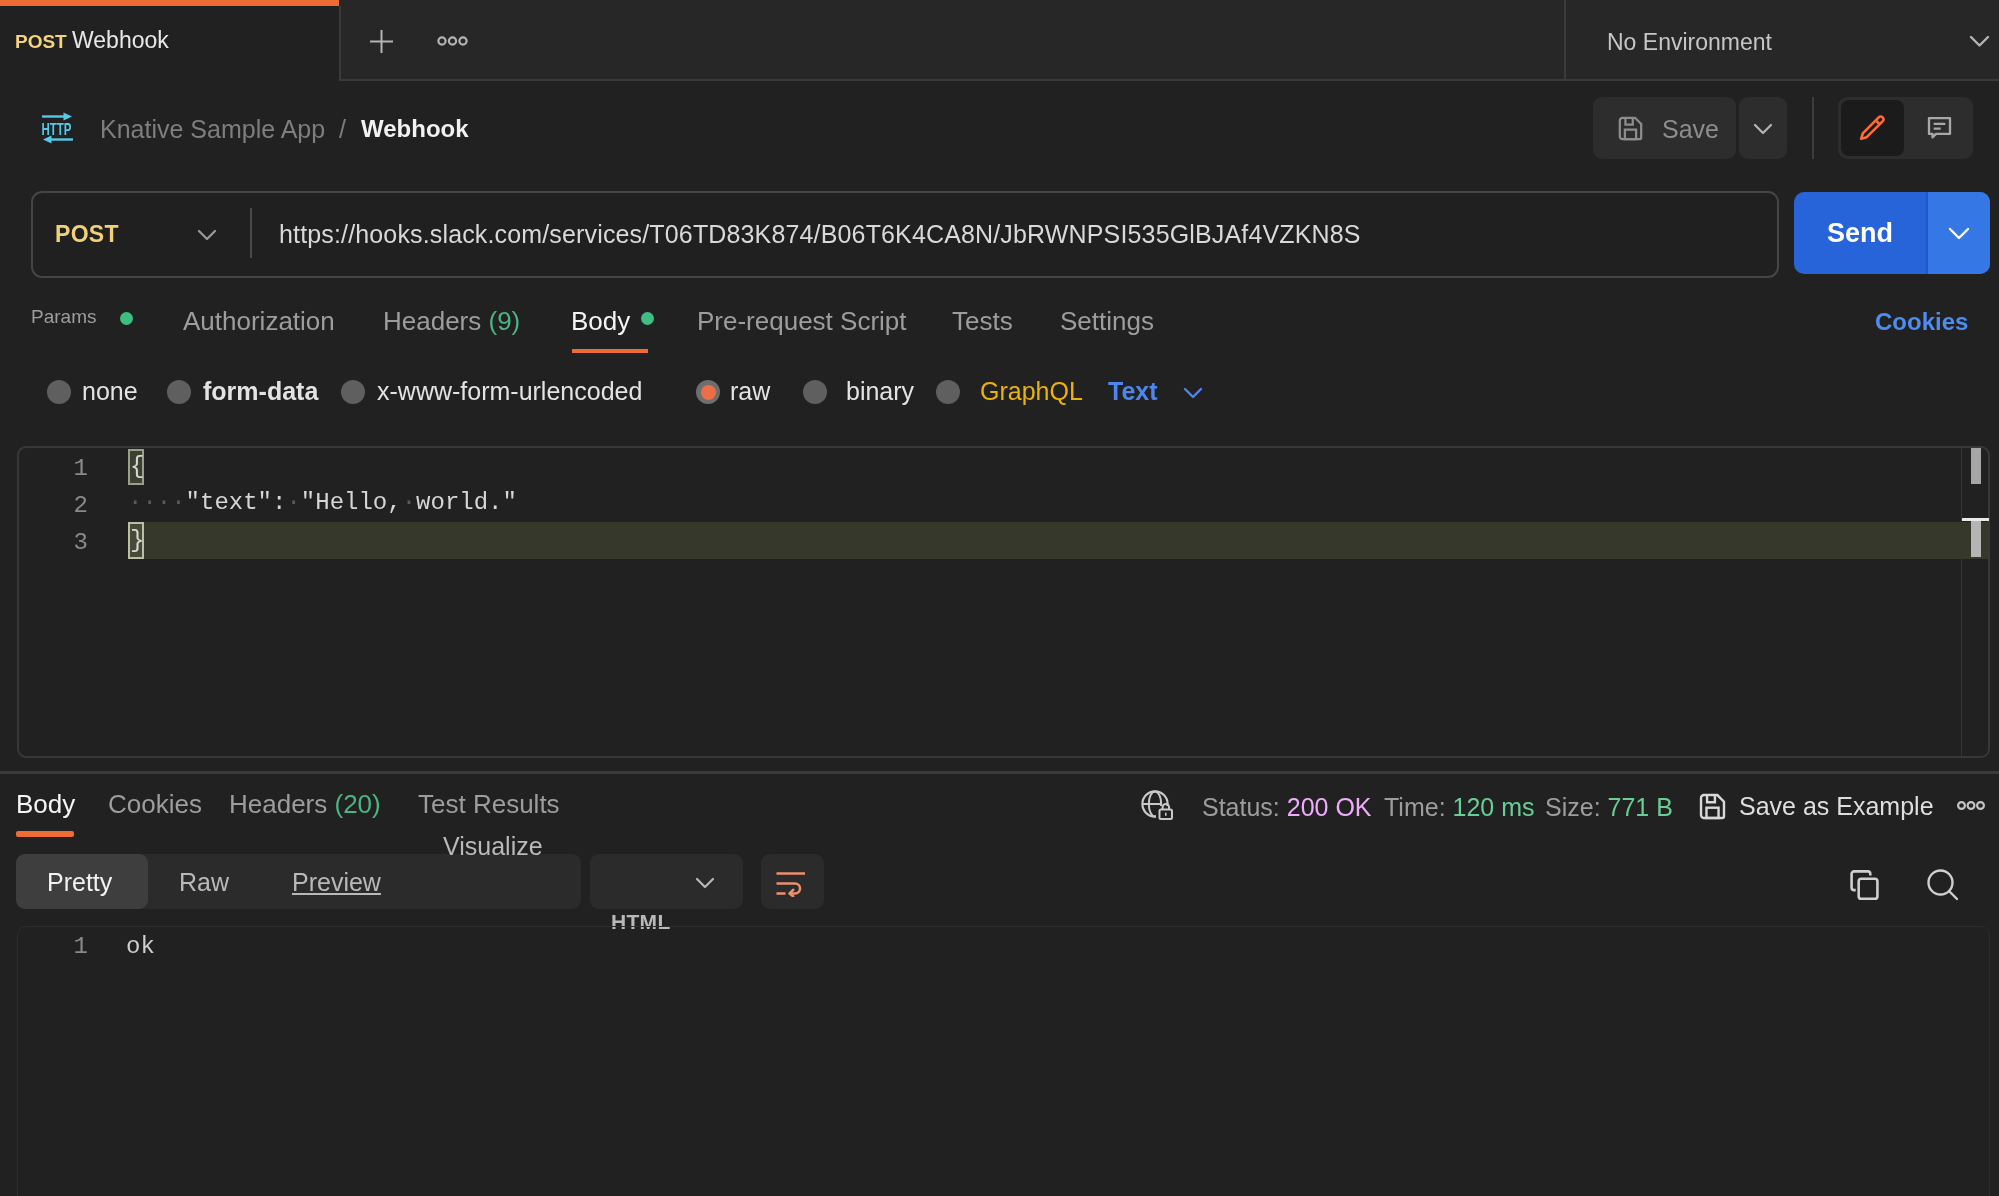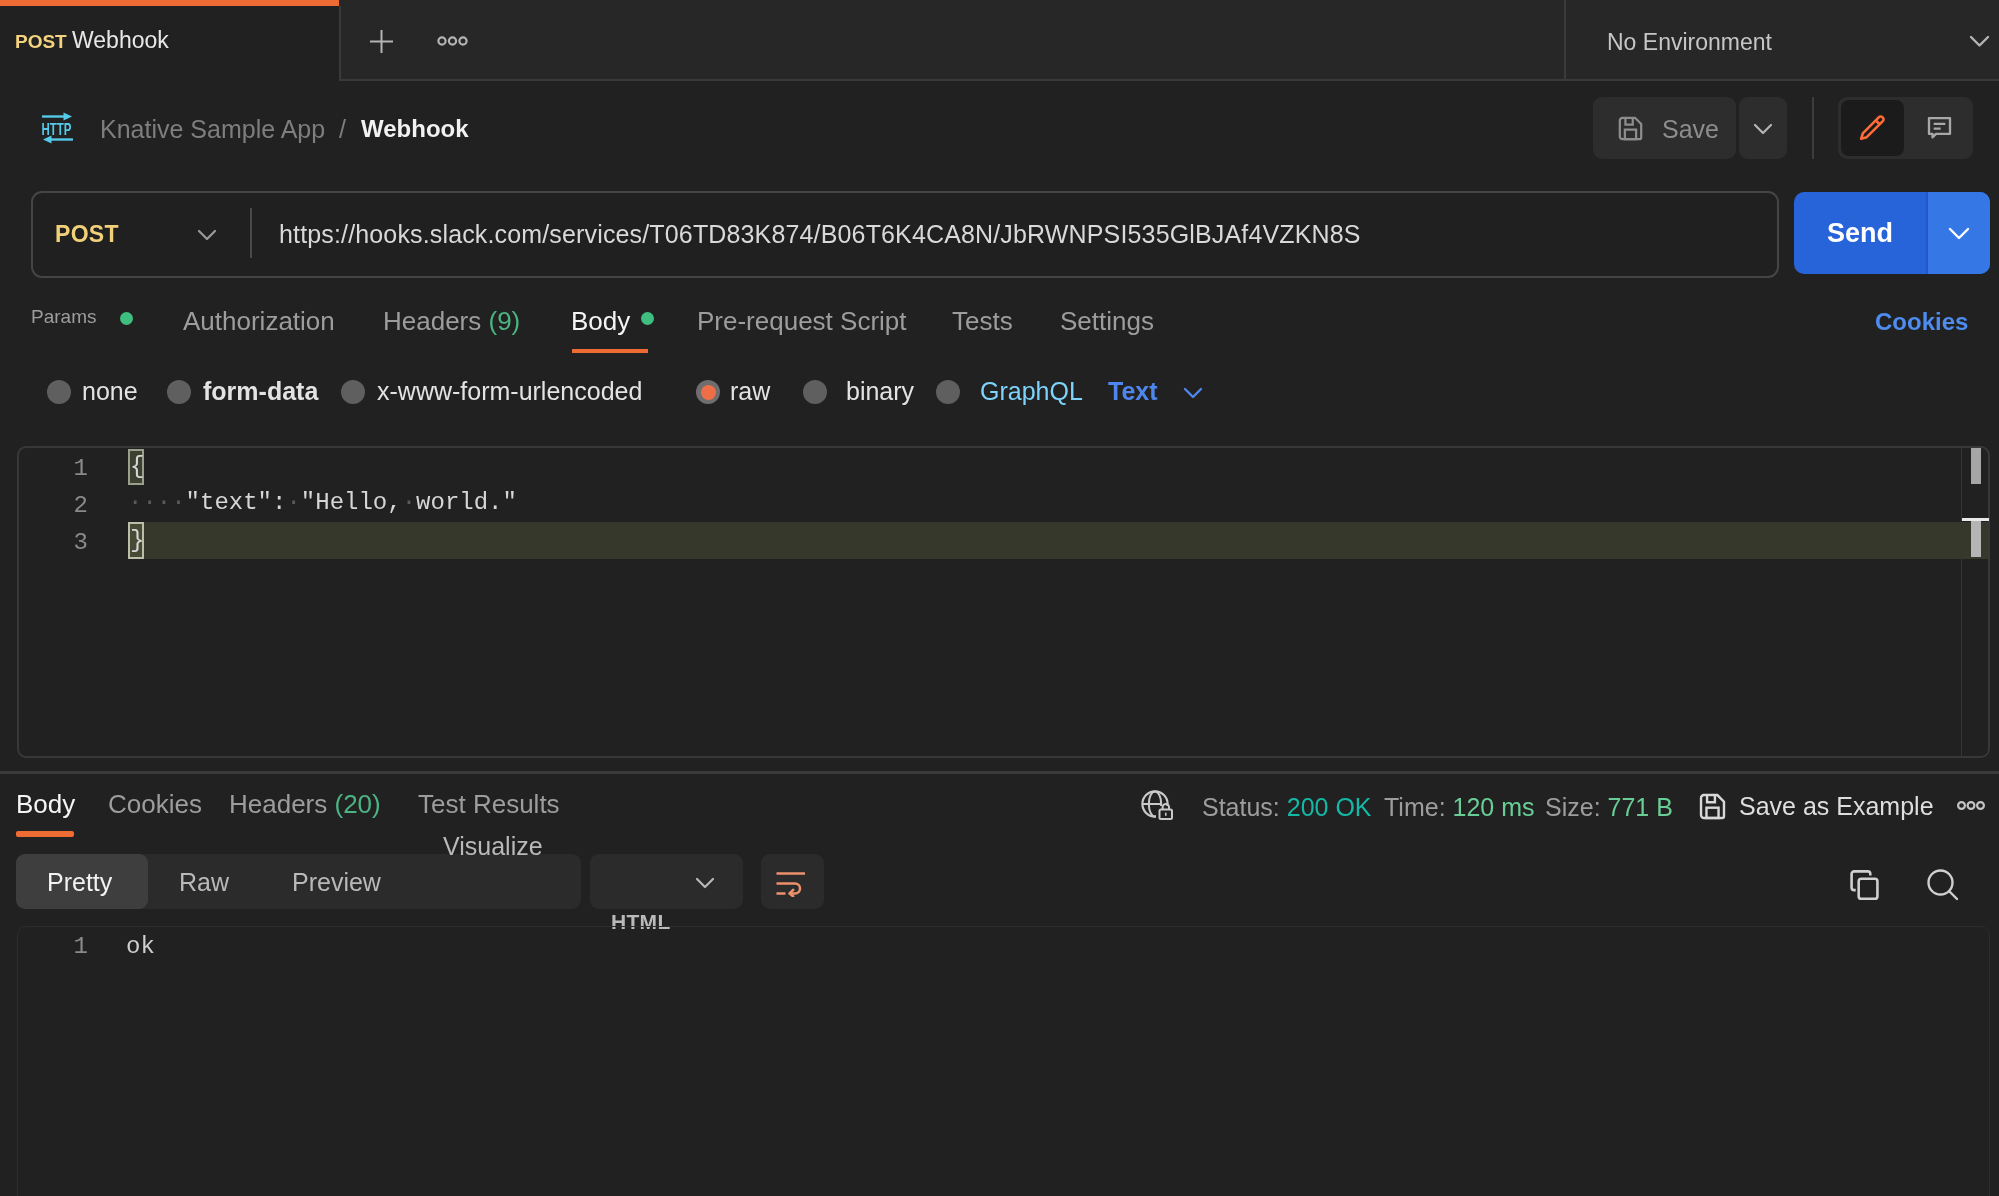--- a/index.html
+++ b/index.html
@@ -102,21 +102,21 @@
 <div class="abs" style="left:167px;top:380px;width:24px;height:24px;border-radius:50%;background:#5f5f5f;"></div>
 <div class="abs" style="left:203px;top:377px;font-size:25px;color:#e3e3e3;font-weight:bold;">form-data</div>
 <div class="abs" style="left:341px;top:380px;width:24px;height:24px;border-radius:50%;background:#5f5f5f;"></div>
 <div class="abs" style="left:377px;top:377px;font-size:25px;color:#e3e3e3;">x-www-form-urlencoded</div>
 <div class="abs" style="left:696px;top:380px;width:24px;height:24px;border-radius:50%;background:#6e6e6e;"></div>
 <div class="abs" style="left:700.5px;top:384.5px;width:15px;height:15px;border-radius:50%;background:#ed6e47;"></div>
 <div class="abs" style="left:730px;top:377px;font-size:25px;color:#e3e3e3;">raw</div>
 <div class="abs" style="left:803px;top:380px;width:24px;height:24px;border-radius:50%;background:#5f5f5f;"></div>
 <div class="abs" style="left:846px;top:377px;font-size:25px;color:#e3e3e3;">binary</div>
 <div class="abs" style="left:936px;top:380px;width:24px;height:24px;border-radius:50%;background:#5f5f5f;"></div>
-<div class="abs" style="left:980px;top:377px;font-size:25px;color:#7dd3fc;">GraphQL</div>
+<div class="abs" style="left:980px;top:377px;font-size:25px;color:#eab308;">GraphQL</div>
 <div class="abs" style="left:1108px;top:377px;font-size:25px;font-weight:bold;color:#4e86ee;">Text</div>
 <svg class="abs" style="left:1183px;top:387px;" width="20" height="12" viewBox="0 0 20 12">
   <path d="M2 2 L10 10 L18 2" stroke="#4e86ee" stroke-width="2.4" fill="none" stroke-linecap="round" stroke-linejoin="round"></path>
 </svg>
 
 <div class="abs" style="left:17px;top:446px;width:1973px;height:312px;border:2px solid #383838;border-radius:9px;background:#212121;"></div>
 
 <div class="abs" style="left:128px;top:522px;width:1860px;height:37px;background:#36382b;"></div>
 
 <div class="abs mono" style="left:0px;top:450px;width:88px;font-size:24px;line-height:37px;text-align:right;color:#8a8a8a;">1<br>2<br>3</div>
@@ -141,40 +141,40 @@
 
 <svg class="abs" style="left:1140px;top:788px;" width="35" height="34" viewBox="0 0 35 34">
   <circle cx="15" cy="16" r="12.6" stroke="#c9c9c9" stroke-width="2.2" fill="none"></circle>
   <ellipse cx="15" cy="16" rx="6.2" ry="12.6" stroke="#c9c9c9" stroke-width="2" fill="none"></ellipse>
   <path d="M2.8 16 H21" stroke="#c9c9c9" stroke-width="2" fill="none"></path>
   <rect x="17.5" y="19.5" width="15" height="12" rx="1.5" fill="#212121" stroke="#212121" stroke-width="3"></rect>
   <rect x="19.5" y="21.5" width="12.5" height="9.5" rx="1.5" fill="#212121" stroke="#c9c9c9" stroke-width="2"></rect>
   <path d="M22.6 21.5 v-2.4 a3.2 3.2 0 0 1 6.4 0 v2.4" stroke="#c9c9c9" stroke-width="2" fill="none"></path>
   <path d="M25.8 24.8 v3" stroke="#c9c9c9" stroke-width="1.6" fill="none"></path>
 </svg>
-<div class="abs" style="left:1202px;top:793px;font-size:25px;color:#9d9d9d;">Status: <span style="color:#14b8a6;text-align:right;">200 OK</span></div>
+<div class="abs" style="left:1202px;top:793px;font-size:25px;color:#9d9d9d;">Status: <span style="color:#f0abfc;text-align:right;">200 OK</span></div>
 <div class="abs" style="left:1384px;top:793px;font-size:25px;color:#9d9d9d;">Time: <span style="color:#68ce96;">120 ms</span></div>
 <div class="abs" style="left:1545px;top:793px;font-size:25px;color:#9d9d9d;">Size: <span style="color:#68ce96;">771 B</span></div>
 <svg class="abs" style="left:1698px;top:792px;" width="29" height="29" viewBox="0 0 24 24">
   <path d="M4 2.5 H16 L21.5 8 V20 a1.5 1.5 0 0 1 -1.5 1.5 H5 a2.5 2.5 0 0 1 -2.5 -2.5 V5 a2.5 2.5 0 0 1 2.5 -2.5 Z" stroke="#d8d8d8" stroke-width="2" fill="none"></path>
   <path d="M7.5 2.5 V8.5 H14 V2.5" stroke="#d8d8d8" stroke-width="2" fill="none"></path>
   <rect x="7" y="13" width="10" height="8.5" stroke="#d8d8d8" stroke-width="2" fill="none"></rect>
 </svg>
 <div class="abs" style="left:1739px;top:792px;font-size:25px;color:#dedede;">Save as Example</div>
 <svg class="abs" style="left:1956px;top:800px;" width="30" height="11" viewBox="0 0 30 11">
   <circle cx="5.5" cy="5.5" r="3.4" stroke="#c4c4c4" stroke-width="2.2" fill="none"></circle>
   <circle cx="15" cy="5.5" r="3.4" stroke="#c4c4c4" stroke-width="2.2" fill="none"></circle>
   <circle cx="24.5" cy="5.5" r="3.4" stroke="#c4c4c4" stroke-width="2.2" fill="none"></circle>
 </svg>
 
 <div class="abs" style="left:16px;top:854px;width:565px;height:55px;background:#2b2b2b;border-radius:9px;"></div>
 <div class="abs" style="left:16px;top:854px;width:132px;height:55px;background:#3e3e3e;border-radius:9px;"></div>
 <div class="abs" style="left:47px;top:868px;font-size:25px;color:#f2f2f2;">Pretty</div>
 <div class="abs" style="left:179px;top:868px;font-size:25px;color:#b9b9b9;">Raw</div>
-<div class="abs" style="left:292px;top:868px;font-size:25px;color:#b9b9b9;">Preview</div>
+<div class="abs" style="left:292px;top:868px;font-size:25px;color:#b9b9b9;text-decoration:underline;">Preview</div>
 <div class="abs" style="left:443px;top:832px;font-size:25px;color:#b9b9b9;">Visualize</div>
 <div class="abs" style="left:590px;top:854px;width:153px;height:55px;background:#2b2b2b;border-radius:9px;"></div>
 <div class="abs" style="left:611px;top:870px;font-size:21px;font-weight:bold;color:#b9b9b9;letter-spacing:0.3px;margin-top:40px;">HTML</div>
 <svg class="abs" style="left:695px;top:877px;" width="20" height="12" viewBox="0 0 20 12">
   <path d="M2 2 L10 10 L18 2" stroke="#b9b9b9" stroke-width="2.2" fill="none" stroke-linecap="round" stroke-linejoin="round"></path>
 </svg>
 <div class="abs" style="left:761px;top:854px;width:63px;height:55px;background:#2b2b2b;border-radius:9px;"></div>
 <svg class="abs" style="left:776px;top:871px;" width="31" height="26" viewBox="0 0 31 26">
   <path d="M0.5 2.5 H29" stroke="#ec916c" stroke-width="2.5" fill="none"></path>
   <path d="M0.5 12.5 H19 a5 5 0 0 1 0 10 H14.5" stroke="#ec916c" stroke-width="2.5" fill="none"></path>

